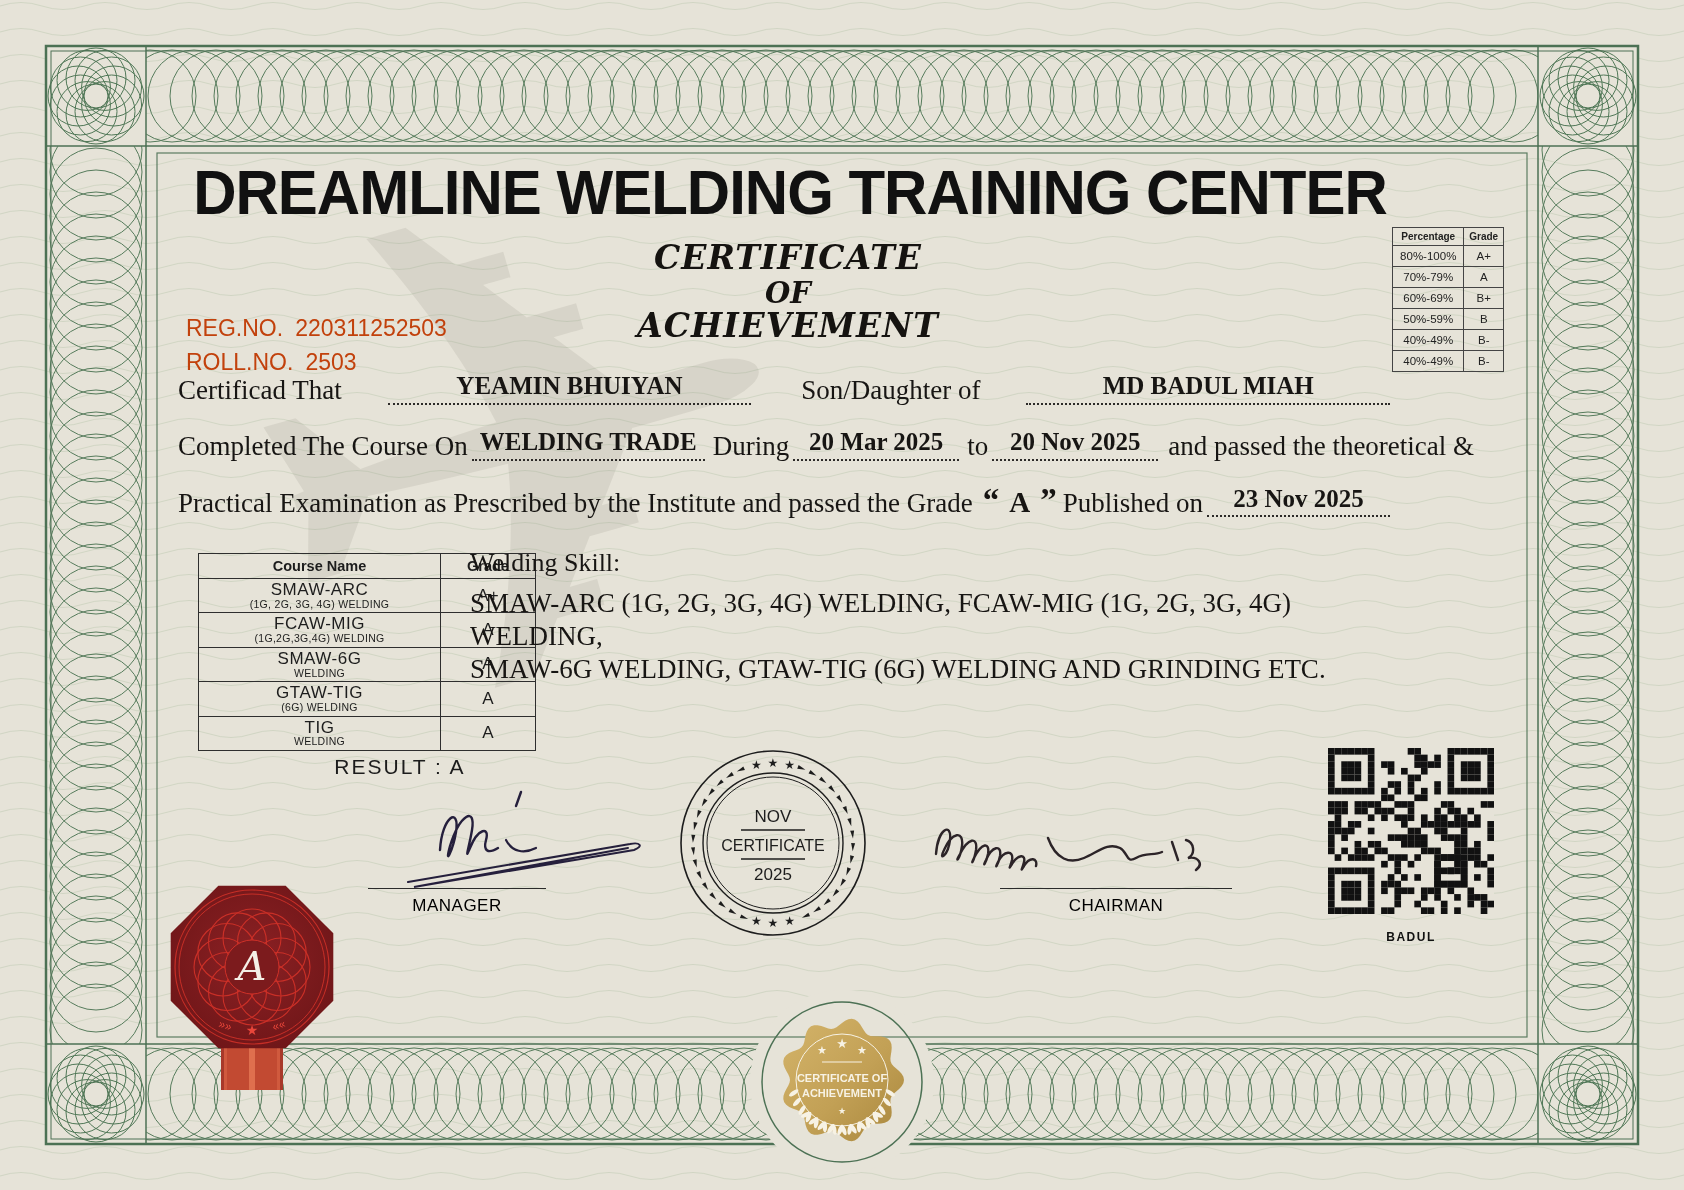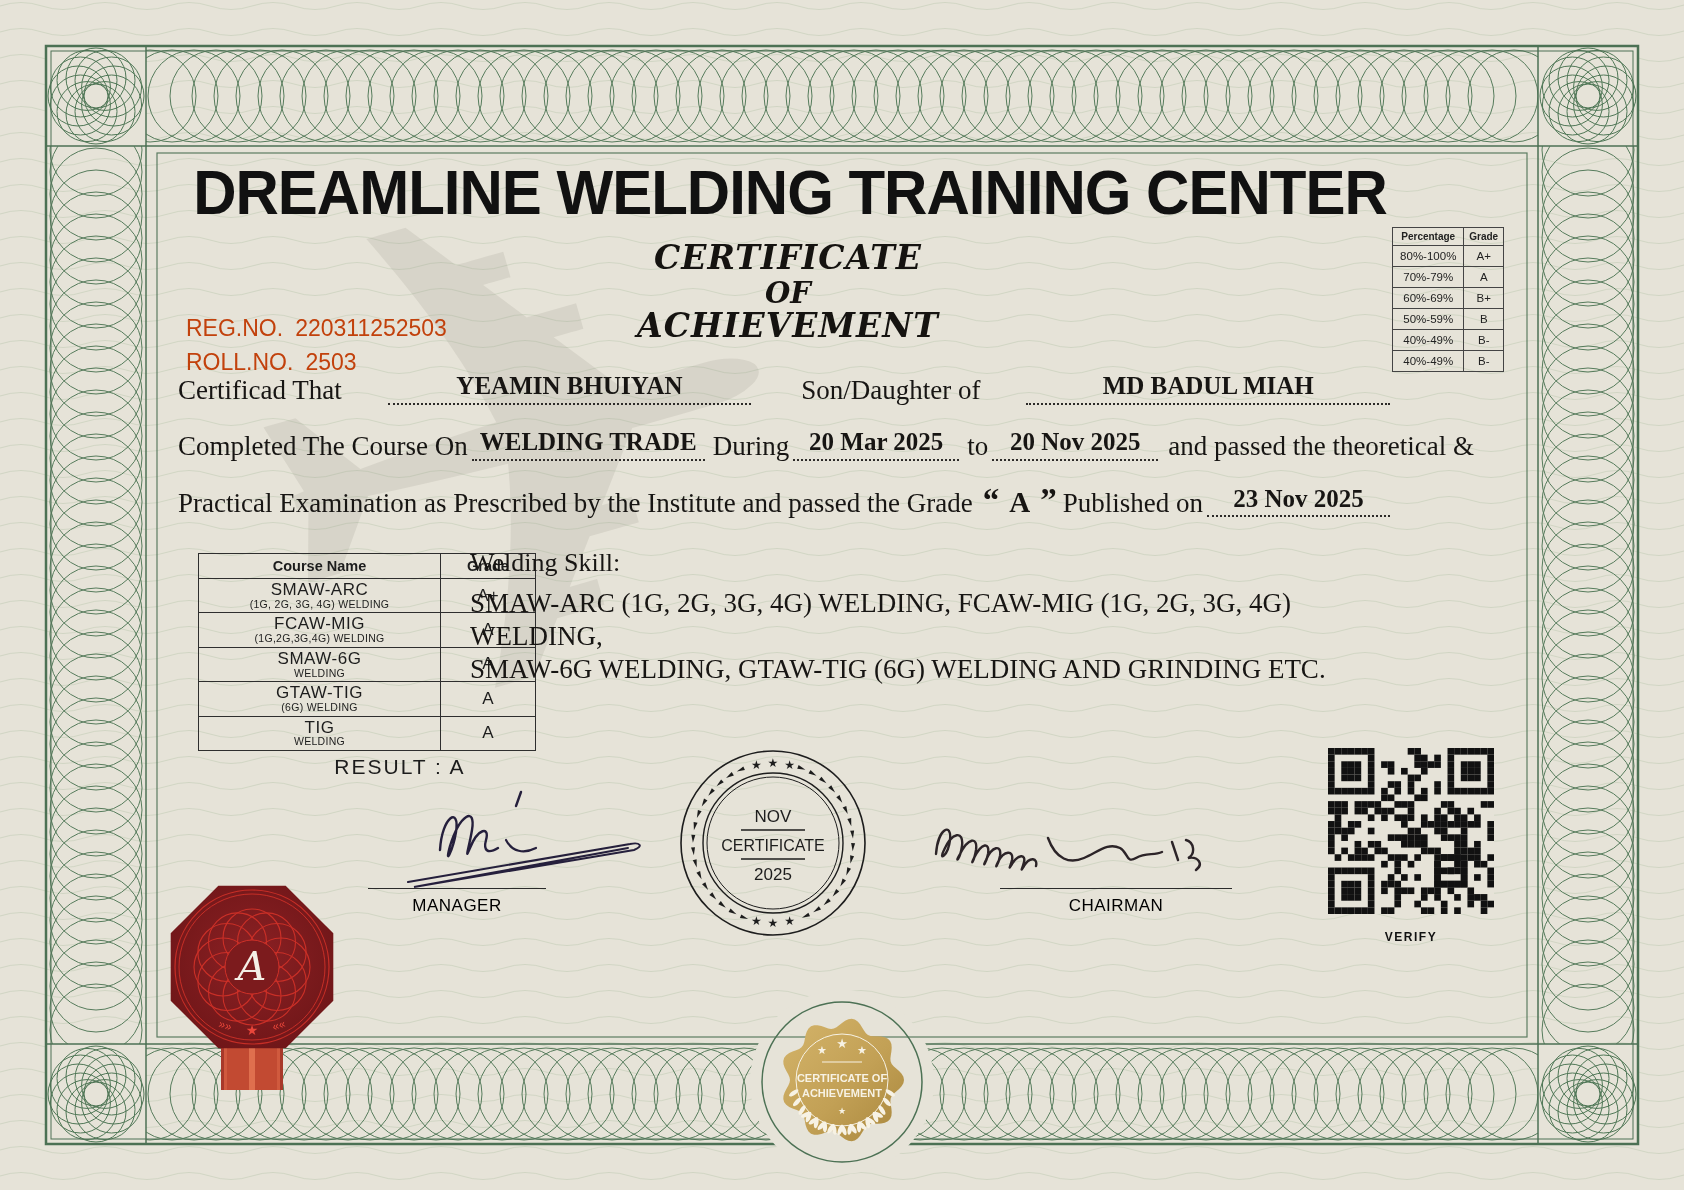--- a/index.html
+++ b/index.html
@@ -875,21 +875,21 @@
           <rect x="18" y="18" width="1" height="1" fill="#111"></rect>
           <rect x="18" y="20" width="1" height="1" fill="#111"></rect>
           <rect x="19" y="16" width="1" height="1" fill="#111"></rect>
           <rect x="19" y="20" width="1" height="1" fill="#111"></rect>
           <rect x="20" y="16" width="1" height="1" fill="#111"></rect>
           <rect x="20" y="17" width="1" height="1" fill="#111"></rect>
           <rect x="20" y="18" width="1" height="1" fill="#111"></rect>
           <rect x="20" y="19" width="1" height="1" fill="#111"></rect>
           <rect x="20" y="20" width="1" height="1" fill="#111"></rect>
         </svg>
-      <div class="verify">VERIFY</div>
+      <div class="verify">BADUL</div>
     </div>
 
     <svg class="sig sig-mgr" width="280" height="105" viewBox="0 0 280 105">
       <path d="M52,62 C54,28 72,18 68,44 C65,62 56,80 62,58 C72,26 88,18 84,42 C81,60 76,74 82,60 C90,40 102,38 98,52 C95,63 100,66 110,60" fill="none" stroke="#251f3c" stroke-width="2.4" stroke-linecap="round"></path>
       <path d="M128,18 l5,-14" fill="none" stroke="#251f3c" stroke-width="2.4" stroke-linecap="round"></path>
       <path d="M118,52 C124,64 136,66 148,60" fill="none" stroke="#251f3c" stroke-width="2.2" stroke-linecap="round"></path>
       <path d="M20,94 L242,56 C252,54 256,58 246,62 L26,99 L240,60" fill="none" stroke="#251f3c" stroke-width="2" stroke-linecap="round"></path>
     </svg>
     <svg class="sig sig-chm" width="290" height="70" viewBox="0 0 290 70">
       <path d="M8,42 C10,16 24,10 22,28 C20,44 10,50 16,38 C24,20 36,18 34,34 C32,48 26,52 32,42 C40,26 50,24 48,38 C46,50 42,54 46,46 C54,30 62,30 60,42 C58,52 54,56 58,48 C64,34 74,32 72,44 C70,54 66,58 70,50 C76,38 86,38 84,48 C82,56 80,58 84,52 C90,42 98,42 96,50 C94,58 92,60 96,54 C102,44 110,46 108,54 M120,26 C128,48 142,52 156,46 C170,40 180,30 192,36 C200,40 198,52 208,46 C218,40 226,44 234,40 M244,30 l6,18 M258,28 c8,2 10,14 2,18 c10,-2 16,6 8,12" fill="none" stroke="#2c2428" stroke-width="2.4" stroke-linecap="round"></path>

